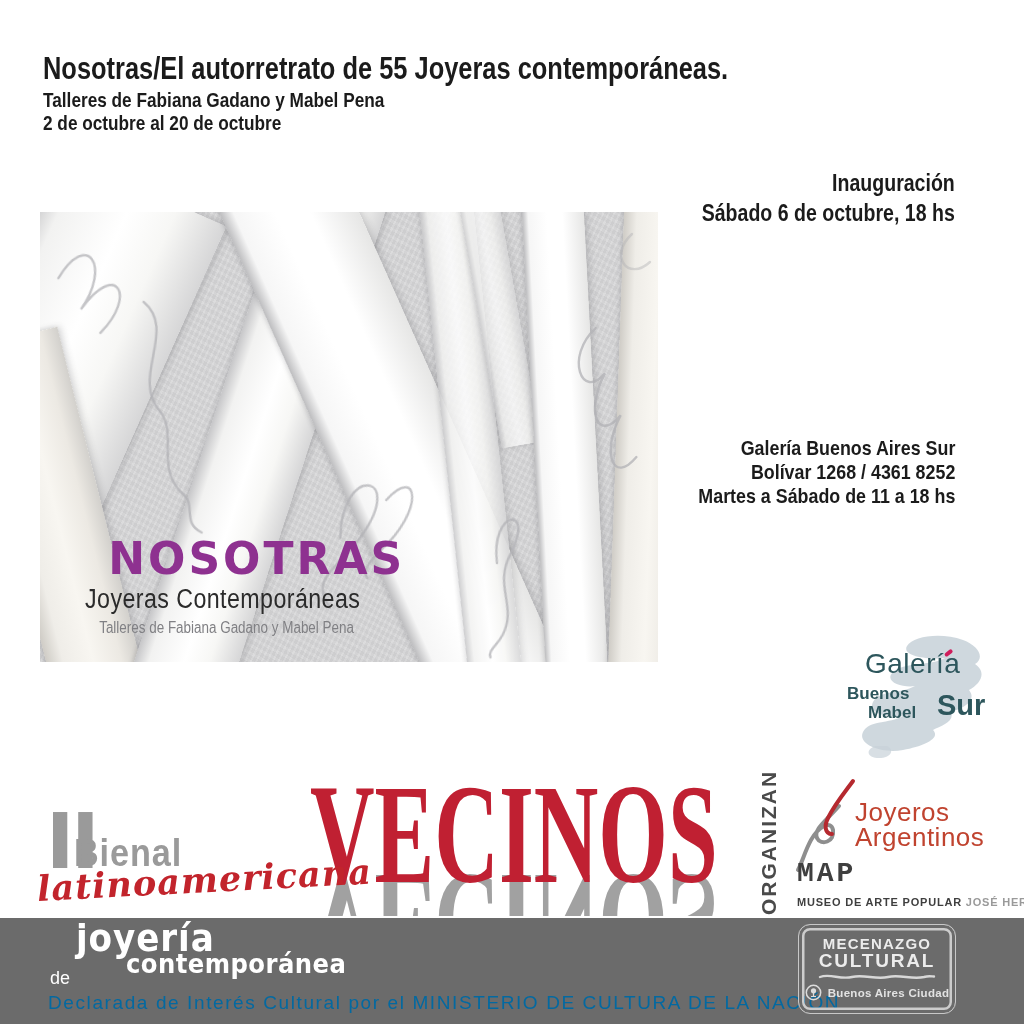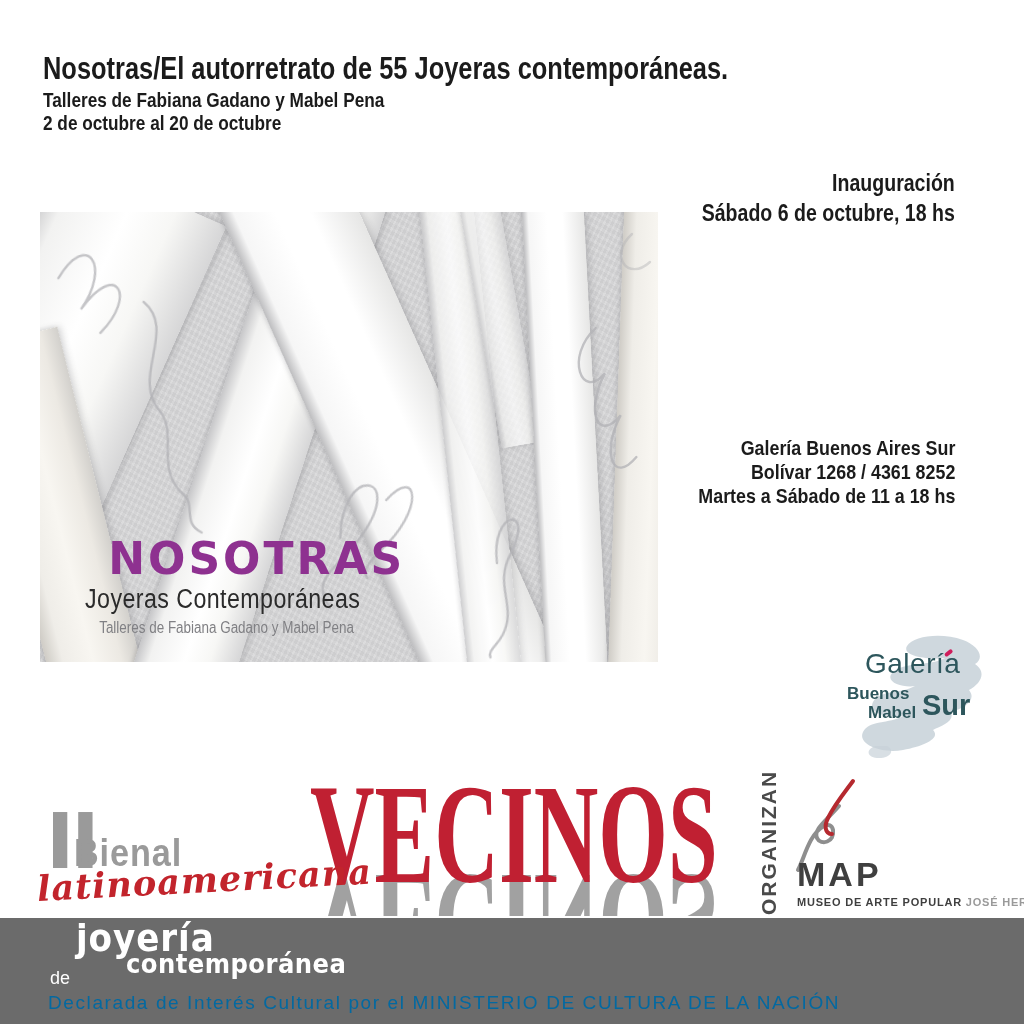--- a/index.html
+++ b/index.html
@@ -33,21 +33,21 @@
     letter-spacing:3px;color:#8e3190;}
   #art-sub{font-size:27px;line-height:34px;color:#2b2b2b;letter-spacing:.5px;
     transform:scaleX(.86);transform-origin:left top;white-space:nowrap;}
   #art-cap{font-size:16px;line-height:24px;color:#808084;transform:scaleX(.84);transform-origin:left top;white-space:nowrap;}
 
   
   #gallogo{left:845px;top:634px;width:160px;height:130px;color:#2d565c;}
   #gallogo .g1{left:20px;top:14px;font-size:28px;font-weight:normal;letter-spacing:.5px;}
   #gallogo .g2{left:2px;top:50px;font-size:17px;font-weight:bold;}
   #gallogo .g3{left:23px;top:69px;font-size:17px;font-weight:bold;}
-  #gallogo .g4{left:77px;top:55px;font-size:29px;font-weight:bold;}
+  #gallogo .g4{left:92px;top:55px;font-size:29px;font-weight:bold;}
   #gallogo .accent{left:99px;top:17px;width:9px;height:3.5px;background:#cf1d5b;transform:rotate(-38deg);border-radius:2px;}
 
   
   #vecinos{left:310px;top:762px;font-family:"Liberation Serif",serif;font-weight:bold;
     font-size:142px;line-height:145px;color:#c02032;transform:scaleX(.63);transform-origin:left top;white-space:nowrap;}
   #vecref{left:310px;top:850px;width:430px;height:66px;overflow:hidden;}
   #vecref .inner{font-family:"Liberation Serif",serif;font-weight:bold;font-size:142px;line-height:145px;
     color:#919191;transform:scale(.63,-1);transform-origin:left center;white-space:nowrap;opacity:.85;}
 
   
@@ -64,21 +64,21 @@
   #jo-main{left:76px;top:916px;font-size:38px;font-weight:bold;color:#ffffff;
     font-family:"DejaVu Sans",sans-serif;transform:scaleX(.9);transform-origin:left top;letter-spacing:1px;}
   #jo-sub{left:126px;top:948px;font-size:27px;font-weight:bold;color:#ffffff;
     font-family:"DejaVu Sans",sans-serif;transform:scaleX(.9);transform-origin:left top;letter-spacing:.5px;}
   #footer-line{left:48px;top:992px;font-size:19px;color:#0369a1;letter-spacing:1.6px;white-space:nowrap;}
 
   
   #organizan{left:757px;top:770px;height:145px;writing-mode:vertical-rl;transform:rotate(180deg);
     font-weight:bold;font-size:21px;letter-spacing:2px;color:#4a4a4a;}
   #joyeros-text{left:855px;top:800px;font-size:26px;line-height:25px;color:#c0432f;letter-spacing:.5px;}
-  #map-acro{left:797px;top:856px;font-size:34px;font-weight:bold;font-family:Liberation Sans, sans-serif;
+  #map-acro{left:797px;top:856px;font-size:28px;font-weight:bold;font-family:Liberation Mono, monospace;
     color:#3f3f3f;letter-spacing:3px;line-height:36px;}
   #map-sub{left:797px;top:896px;font-size:11px;letter-spacing:.8px;white-space:nowrap;}
   #map-sub .b{font-weight:bold;color:#3f3f3f;}
   #map-sub .l{color:#9a9a9a;font-weight:bold;}
 
   
   #stamp{left:798px;top:924px;width:158px;height:90px;border:1.5px solid #c8c8c8;border-radius:12px;
     box-shadow:inset 0 0 0 3px #6b6b6b, inset 0 0 0 5.5px #cccccc;
     display:flex;flex-direction:column;align-items:center;justify-content:flex-start;padding-top:11px;box-sizing:border-box;}
   #stamp .m1{font-size:15px;font-weight:bold;color:#ececec;letter-spacing:1.2px;line-height:15px;}
@@ -157,26 +157,45 @@
 
   <div id="bienal-num" class="abs">II</div>
   <div id="bienal-w1" class="abs">Bienal</div>
   <div id="bienal-w2" class="abs">latinoamericana</div>
 
   <div id="organizan" class="abs">ORGANIZAN</div>
   <svg class="abs" style="left:795px;top:778px;" width="70" height="95" viewBox="0 0 70 95">
     <path d="M44,28 C30,44 18,52 22,60 C26,68 40,64 38,52 C36,42 24,48 16,62 C10,73 8,82 3,92" fill="none" stroke="#8e8e8e" stroke-width="4" stroke-linecap="round"></path>
     <path d="M58,3 C50,14 40,26 33,40 C29,48 30,56 37,56" fill="none" stroke="#b5292f" stroke-width="4" stroke-linecap="round"></path>
   </svg>
+  <div id="joyeros-text" class="abs">
+    <div>Joyeros</div>
+    <div>Argentinos</div>
+  </div>
   <div id="map-acro" class="abs">MAP</div>
   <div id="map-sub" class="abs">
     <span class="b">MUSEO DE ARTE POPULAR</span>
     <span class="l">JOSÉ HERNÁNDEZ</span>
   </div>
 
   <div id="bar" class="abs"></div>
   <div id="jo-de" class="abs">de</div>
   <div id="jo-main" class="abs">joyería</div>
   <div id="jo-sub" class="abs">contemporánea</div>
   <div id="footer-line" class="abs">Declarada de Interés Cultural por el MINISTERIO DE CULTURA DE LA NACIÓN</div>
 
+  <div id="stamp" class="abs">
+    <div class="m1">MECENAZGO</div>
+    <div class="m2">CULTURAL</div>
+    <svg width="118" height="10" viewBox="0 0 118 10">
+      <path d="M2,6 C12,2 22,9 34,6 C46,3 58,9 70,6 C82,3 94,9 106,6 C111,4.5 114,5.5 116,5.5" stroke="#d8d8d8" stroke-width="2.4" fill="none" stroke-linecap="round"></path>
+    </svg>
+    <div class="row">
+      <svg width="17" height="17" viewBox="0 0 17 17">
+        <circle cx="8.5" cy="8.5" r="7.2" fill="none" stroke="#dcdcdc" stroke-width="1.5"></circle>
+        <circle cx="8.5" cy="6.8" r="2.6" fill="#dcdcdc"></circle>
+        <path d="M8.5,9 L8.5,12.5 M6,12.5 L11,12.5" stroke="#dcdcdc" stroke-width="1.2" fill="none"></path>
+      </svg>
+      <span class="city">Buenos Aires Ciudad</span>
+    </div>
+  </div>
 
 </div>
 
 </body></html>

